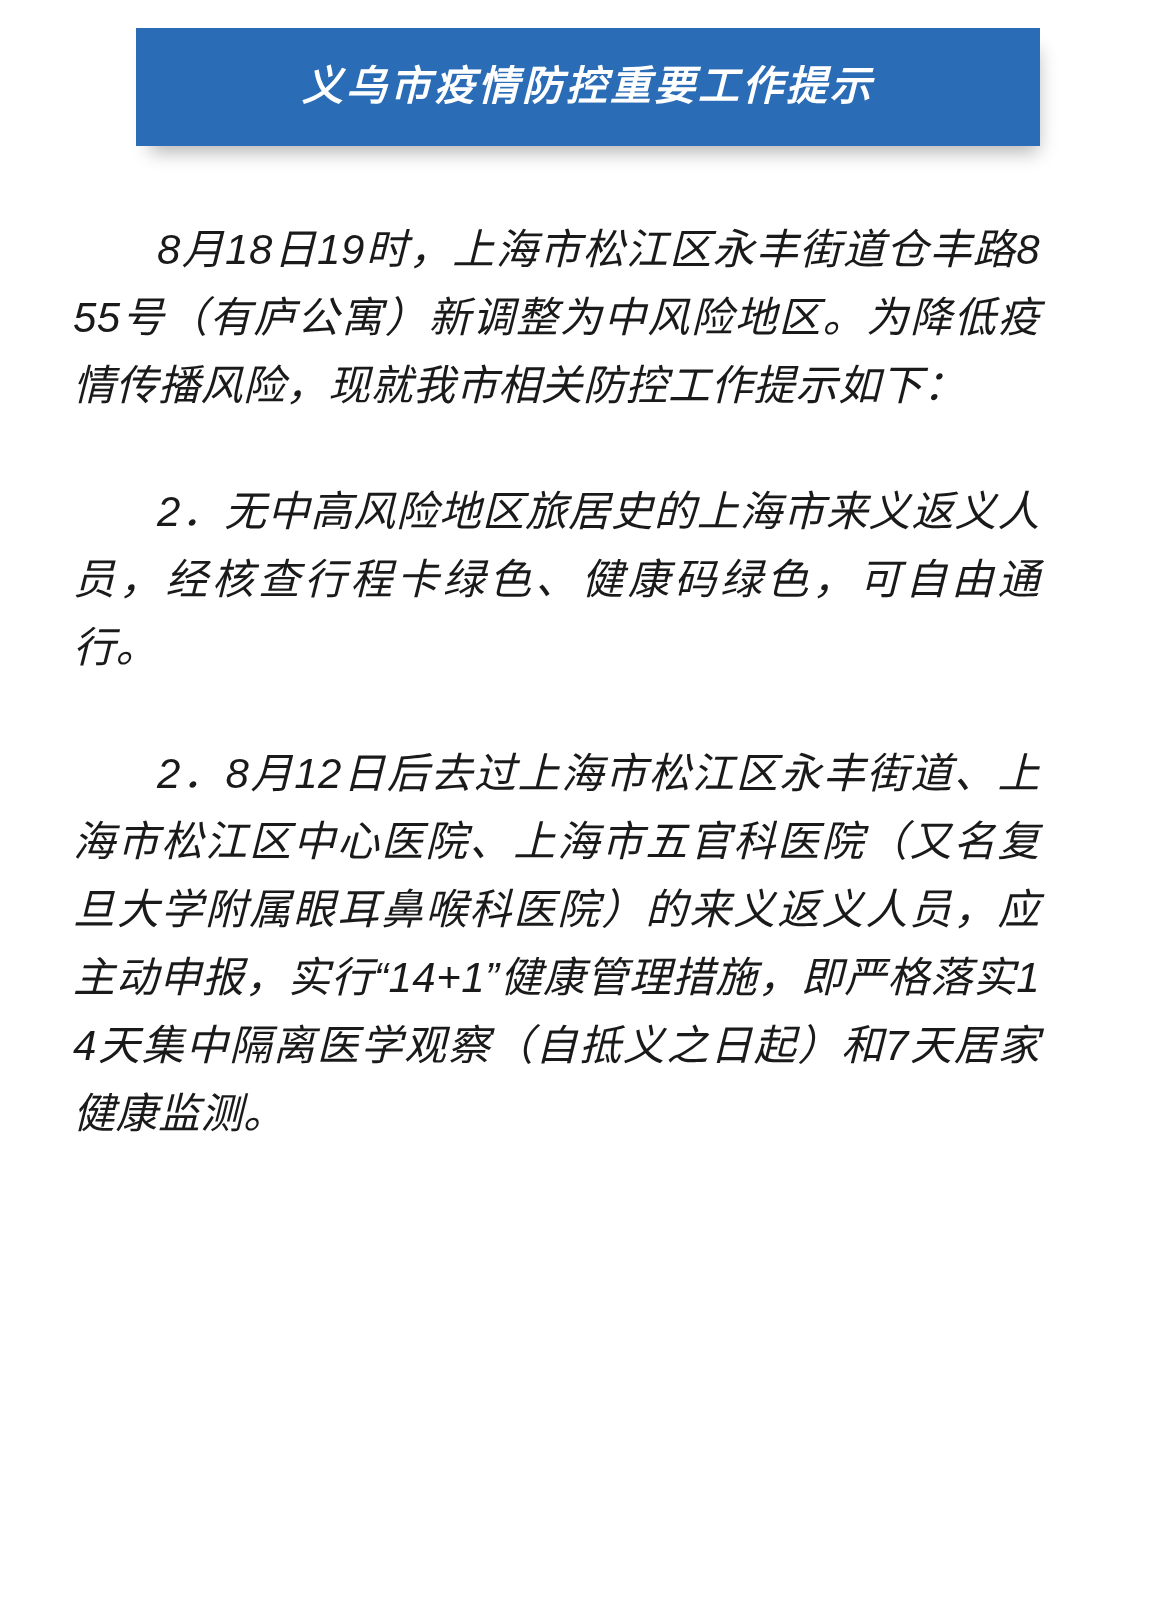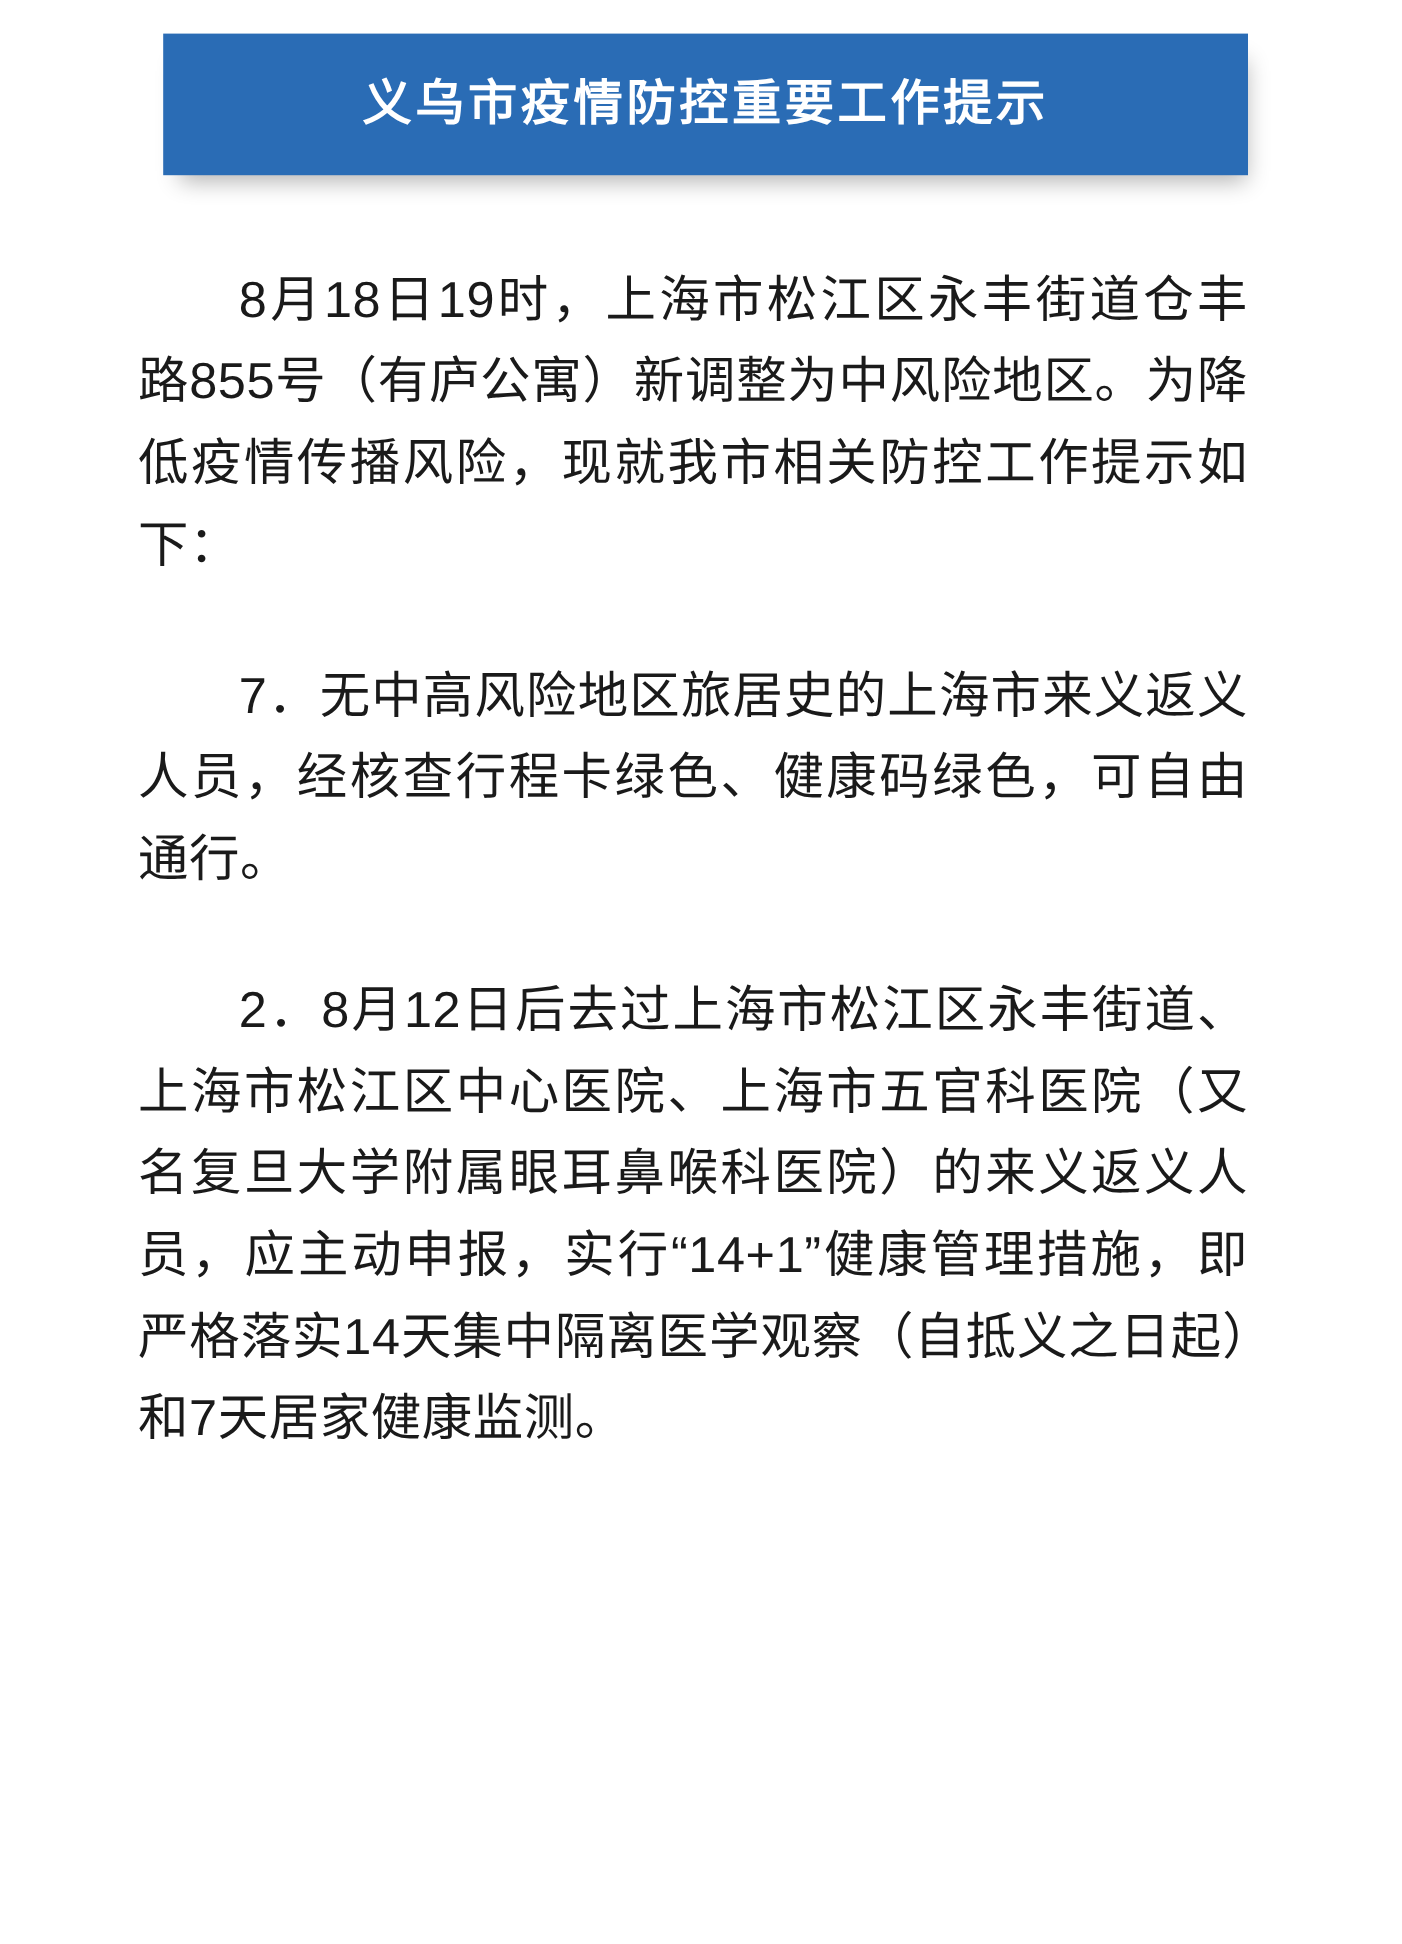--- a/index.html
+++ b/index.html
@@ -14,20 +14,21 @@
     overflow: hidden;
     position: relative;
   }
 
   .page {
     width: 1168px;
     min-height: 1620px;
     background: #ffffff;
     position: relative;
     box-sizing: border-box;
+    font-style: italic;
   }
 
   
   .title-wrap {
     padding-top: 28px;
     padding-left: 136px;
     padding-right: 128px;
   }
   .title-banner {
     background: #2a6cb5;
@@ -41,21 +42,21 @@
   .title-banner .title-text {
     font-size: 41px;
     font-weight: bold;
     letter-spacing: 3px;
     line-height: 1.2;
     white-space: nowrap;
   }
 
   
   .body-wrap {
-    padding: 0 128px 0 115px;
+    padding: 0 128px 0 73px;
     margin-top: 70px;
   }
   .para {
     font-size: 42px;
     line-height: 1.62;
     color: #1a1a1a;
     text-align: justify;
     text-justify: inter-ideograph;
     text-indent: 2em;
     margin: 0 0 58px 0;
@@ -70,17 +71,17 @@
 <div class="page">
 
   <div class="title-wrap">
     <div class="title-banner">
       <span class="title-text">义乌市疫情防控重要工作提示</span>
     </div>
   </div>
 
   <div class="body-wrap">
     <p class="para">8月18日19时，上海市松江区永丰街道仓丰路855号（有庐公寓）新调整为中风险地区。为降低疫情传播风险，现就我市相关防控工作提示如下：</p>
-    <p class="para">7．无中高风险地区旅居史的上海市来义返义人员，经核查行程卡绿色、健康码绿色，可自由通行。</p>
+    <p class="para">2．无中高风险地区旅居史的上海市来义返义人员，经核查行程卡绿色、健康码绿色，可自由通行。</p>
     <p class="para">2．8月12日后去过上海市松江区永丰街道、上海市松江区中心医院、上海市五官科医院（又名复旦大学附属眼耳鼻喉科医院）的来义返义人员，应主动申报，实行“14+1”健康管理措施，即严格落实14天集中隔离医学观察（自抵义之日起）和7天居家健康监测。</p>
   </div>
 
 </div>
 
 </body></html>

